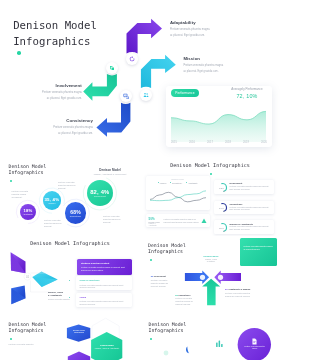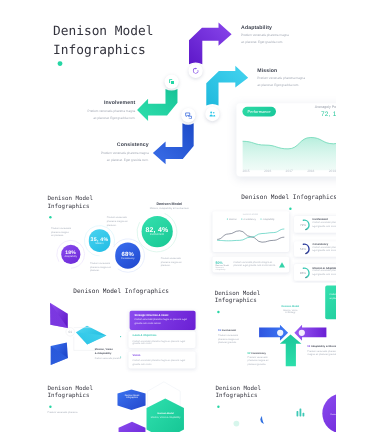--- a/index.html
+++ b/index.html
@@ -1,19 +1,19 @@
 <!DOCTYPE html>
 <html><head>
 <meta charset="utf-8">
 <style>
   html,body{margin:0;padding:0;}
   body{width:280px;height:360px;background:#ffffff;overflow:hidden;
        font-family:"Liberation Sans",sans-serif;-webkit-font-smoothing:antialiased;}
   .sheet{position:relative;width:280px;height:360px;background:#ffffff;overflow:hidden;}
-  .slide{position:absolute;background:#ffffff;overflow:hidden;margin-left:31px;}
+  .slide{position:absolute;background:#ffffff;overflow:hidden;}
 
   
   #hero{left:0;top:0;width:280px;height:157px;}
   .hero-title{position:absolute;left:13.2px;top:18.3px;width:150px;
       font-family:"DejaVu Sans Mono",monospace;font-size:10.7px;line-height:15.4px;
       color:#33333d;letter-spacing:0px;}
   .hero-dot{position:absolute;left:17px;top:51px;width:3.6px;height:3.6px;border-radius:50%;
       background:#26d6a4;}
   .lbl{position:absolute;}
   .lbl .h{font-size:4.3px;font-weight:bold;color:#3a3f4c;letter-spacing:.1px;}

